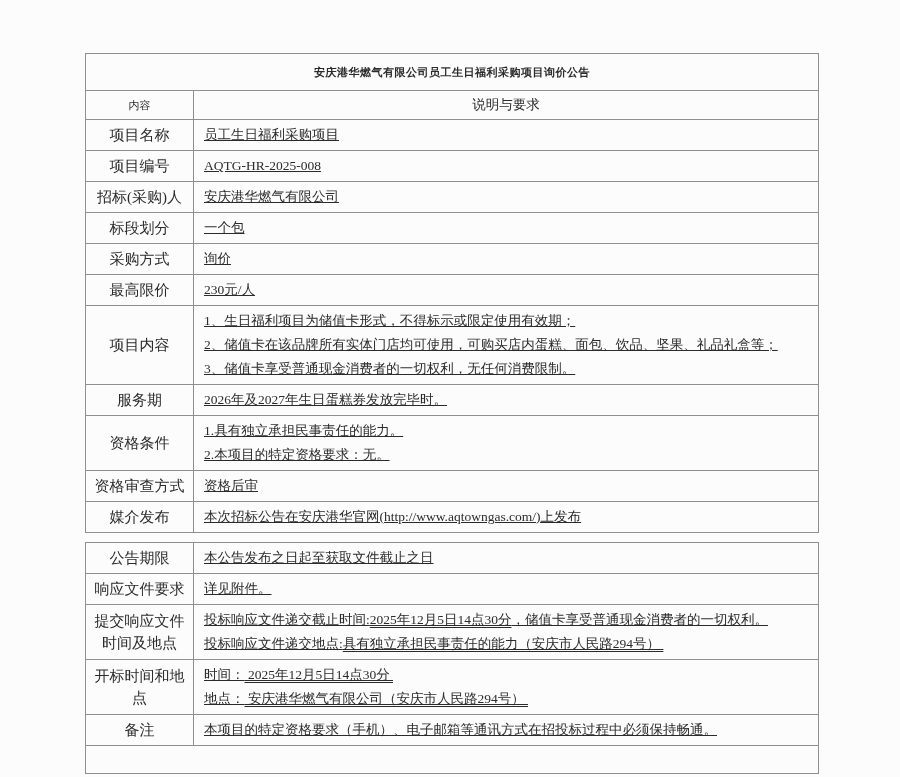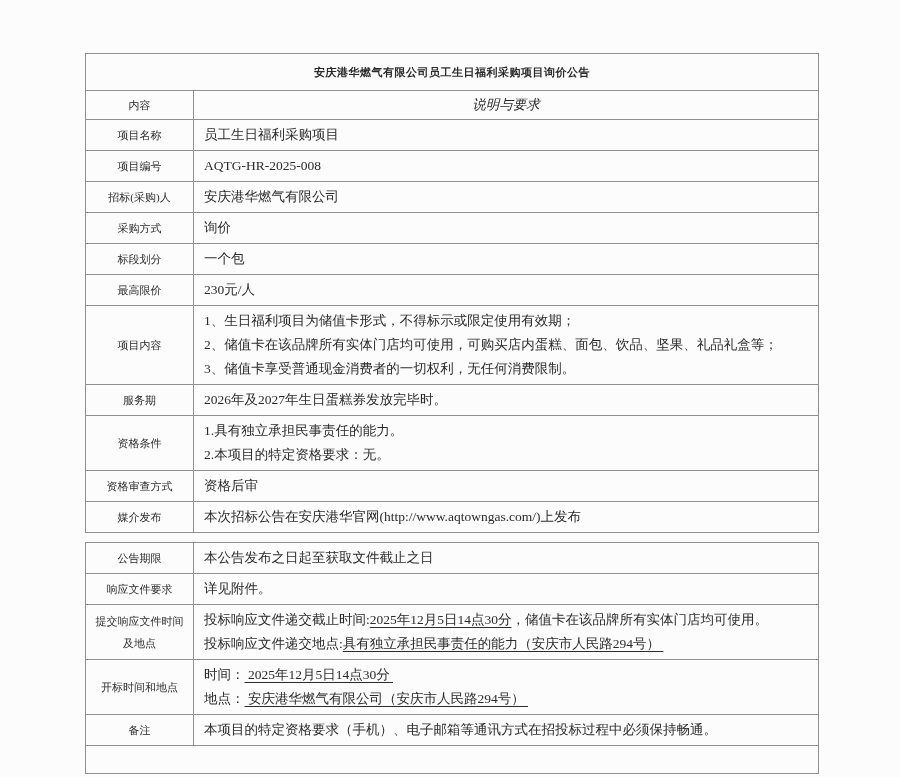--- a/index.html
+++ b/index.html
@@ -36,30 +36,30 @@
   }
   .trow{display:flex;align-items:stretch;min-height:27px;}
   .row-head{min-height:24px;}
   .row-head .tlabel{font-size:11px;}
   .tlabel{
     flex:0 0 108px;width:108px;
     border-right:1px solid var(--border);
     display:flex;align-items:center;justify-content:center;
     text-align:center;
     padding:3px 5px;box-sizing:border-box;
-    font-size:11px;line-height:22px;
+    font-size:15px;line-height:22px;
   }
   .tvalue{
     flex:1;
     display:flex;flex-direction:column;justify-content:center;
     padding:3px 10px;box-sizing:border-box;
     font-size:13.5px;
   }
-  .tvalue.center{align-items:center;font-style:italic;}
-  .tline{line-height:24px;white-space:pre-wrap;}
+  .tvalue.center{align-items:center;}
+  .tline{line-height:24px;white-space:pre-wrap;text-decoration:underline;}
   .u{text-decoration:underline;text-underline-offset:3px;}
 </style>
 </head>
 <body>
 
 <div class="doc">
 
   <div class="dtable" id="table1">
     <div class="row-title">安庆港华燃气有限公司员工生日福利采购项目询价公告</div>
     <div class="trow row-head">
@@ -79,29 +79,29 @@
           <div class="tline"><span>AQTG-HR-2025-008</span></div>
         </div>
       </div>
       <div class="trow">
         <div class="tlabel">招标(采购)人</div>
         <div class="tvalue">
           <div class="tline"><span>安庆港华燃气有限公司</span></div>
         </div>
       </div>
       <div class="trow">
+        <div class="tlabel">标段划分</div>
+        <div class="tvalue">
+          <div class="tline"><span>一个包</span></div>
+        </div>
+      </div>
+      <div class="trow">
         <div class="tlabel">采购方式</div>
         <div class="tvalue">
           <div class="tline"><span>询价</span></div>
-        </div>
-      </div>
-      <div class="trow">
-        <div class="tlabel">标段划分</div>
-        <div class="tvalue">
-          <div class="tline"><span>一个包</span></div>
         </div>
       </div>
       <div class="trow">
         <div class="tlabel">最高限价</div>
         <div class="tvalue">
           <div class="tline"><span>230元/人</span></div>
         </div>
       </div>
       <div class="trow">
         <div class="tlabel">项目内容</div>
@@ -148,21 +148,21 @@
       </div>
       <div class="trow">
         <div class="tlabel">响应文件要求</div>
         <div class="tvalue">
           <div class="tline"><span>详见附件。</span></div>
         </div>
       </div>
       <div class="trow">
         <div class="tlabel">提交响应文件时间及地点</div>
         <div class="tvalue">
-          <div class="tline"><span>投标响应文件递交截止时间:</span><span class="u">2025年12月5日14点30分</span><span>，储值卡在该品牌所有实体门店均可使用。</span></div>
+          <div class="tline"><span>投标响应文件递交截止时间:</span><span class="u">2025年12月5日14点30分</span><span>，储值卡享受普通现金消费者的一切权利。</span></div>
           <div class="tline"><span>投标响应文件递交地点:</span><span class="u">具有独立承担民事责任的能力（安庆市人民路294号） </span></div>
         </div>
       </div>
       <div class="trow">
         <div class="tlabel">开标时间和地点</div>
         <div class="tvalue">
           <div class="tline"><span>时间：</span><span class="u"> 2025年12月5日14点30分 </span></div>
           <div class="tline"><span>地点：</span><span class="u"> 安庆港华燃气有限公司（安庆市人民路294号） </span></div>
         </div>
       </div>

